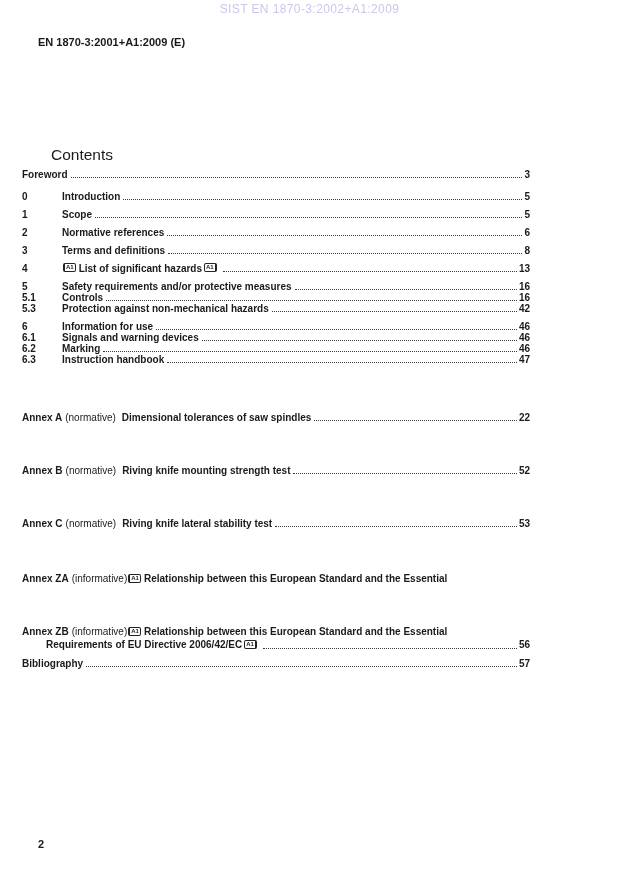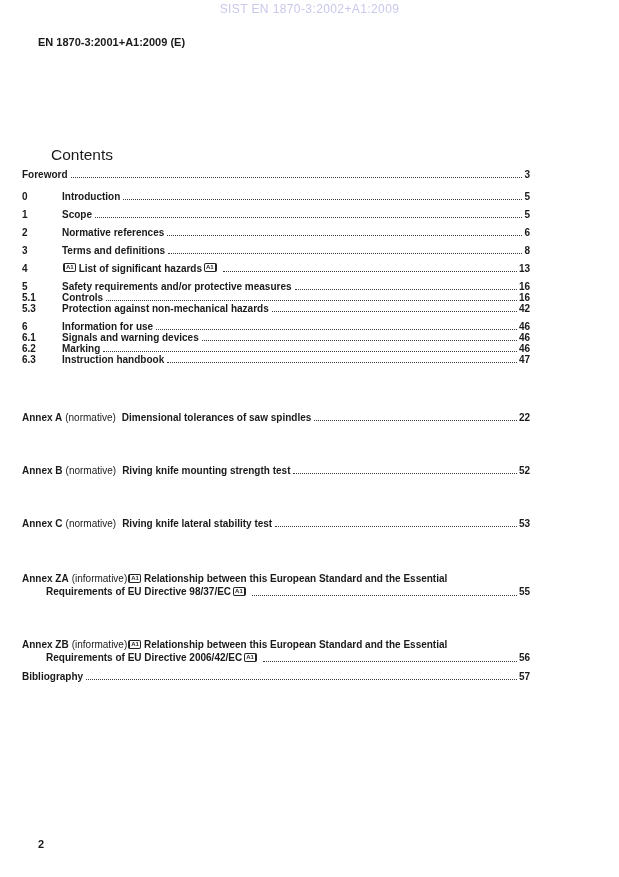--- a/index.html
+++ b/index.html
@@ -224,26 +224,20 @@
       <span class="pg">53</span>
     </div>
 
     <div class="toc-entry2 gap-za">
       <div class="line1">
         <span class="prefix">Annex ZA</span>
         <span class="qual">(informative)</span>
         <span class="a1tag a1open"><span>A1</span></span>
         <span class="t">Relationship between this European Standard and the Essential</span>
       </div>
-      <div class="line2">
-        <span class="t">Requirements of EU Directive 98/37/EC</span>
-        <span class="a1tag a1close"><span>A1</span></span>
-        <span class="leader"></span>
-        <span class="pg">55</span>
-      </div>
     </div>
 
     <div class="toc-entry2 gap-zb">
       <div class="line1">
         <span class="prefix">Annex ZB</span>
         <span class="qual">(informative)</span>
         <span class="a1tag a1open"><span>A1</span></span>
         <span class="t">Relationship between this European Standard and the Essential</span>
       </div>
       <div class="line2">

